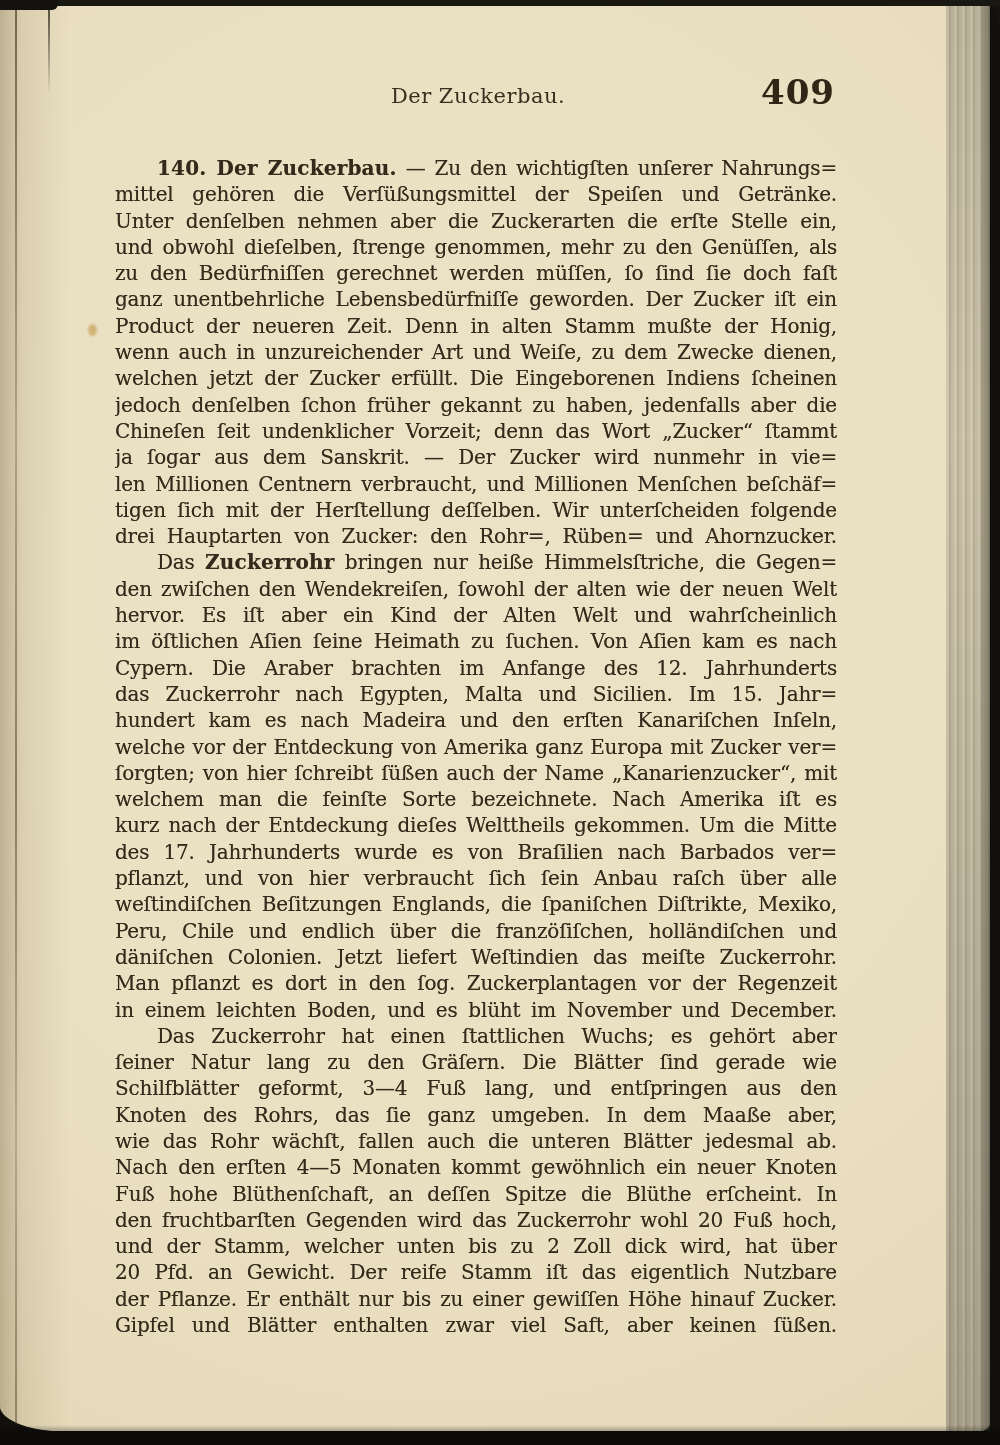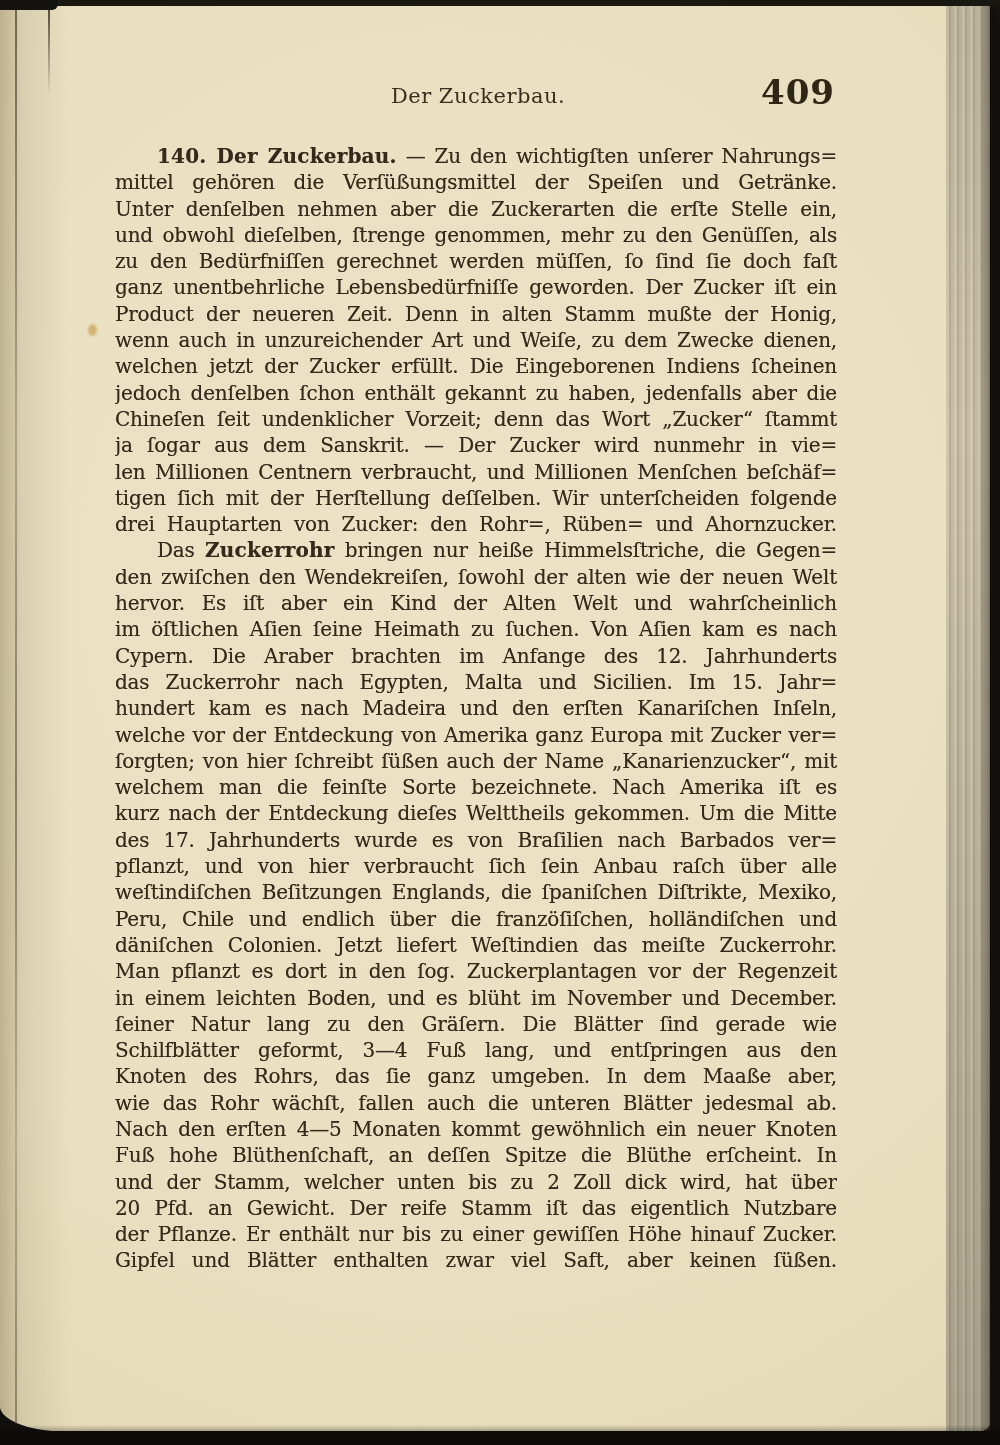--- a/index.html
+++ b/index.html
@@ -60,21 +60,21 @@
   #content{position:absolute;left:115px;top:76px;width:722px;color:#33291a;}
   #running-head{position:relative;height:30px;line-height:30px;}
   #running-title{
     position:absolute;left:4px;right:0;text-align:center;
     font-size:21px;letter-spacing:.5px;color:#3a2f1e;
   }
   #page-number{
     position:absolute;right:2px;top:-4px;font-size:34px;font-weight:bold;color:#2f2616;
     letter-spacing:1px;
   }
-  #body-text{margin-top:32px;}
+  #body-text{margin-top:44px;}
   .line{
     height:26.3px;line-height:26.3px;font-size:20px;letter-spacing:-.2px;
     text-align:justify;text-align-last:justify;overflow:hidden;white-space:nowrap;
     color:#34291a;
   }
   
   .line{white-space:normal;}
   .first{text-indent:42px;}
   .b{font-weight:bold;letter-spacing:.2px;}
   .line, .b{text-shadow:0 0 .5px rgba(52,41,26,.55);}
@@ -100,21 +100,21 @@
         <div>
           <div class="line first"><span class="b">140. Der Zuckerbau.</span><span> — Zu den wichtigſten unſerer Nahrungs=</span></div>
           <div class="line">mittel gehören die Verſüßungsmittel der Speiſen und Getränke.</div>
           <div class="line">Unter denſelben nehmen aber die Zuckerarten die erſte Stelle ein,</div>
           <div class="line">und obwohl dieſelben, ſtrenge genommen, mehr zu den Genüſſen, als</div>
           <div class="line">zu den Bedürfniſſen gerechnet werden müſſen, ſo ſind ſie doch faſt</div>
           <div class="line">ganz unentbehrliche Lebensbedürfniſſe geworden.  Der Zucker iſt ein</div>
           <div class="line">Product der neueren Zeit.  Denn in alten Stamm mußte der Honig,</div>
           <div class="line">wenn auch in unzureichender Art und Weiſe, zu dem Zwecke dienen,</div>
           <div class="line">welchen jetzt der Zucker erfüllt.  Die Eingeborenen Indiens ſcheinen</div>
-          <div class="line">jedoch denſelben ſchon enthält gekannt zu haben, jedenfalls aber die</div>
+          <div class="line">jedoch denſelben ſchon früher gekannt zu haben, jedenfalls aber die</div>
           <div class="line">Chineſen ſeit undenklicher Vorzeit; denn das Wort „Zucker“ ſtammt</div>
           <div class="line">ja ſogar aus dem Sanskrit. — Der Zucker wird nunmehr in vie=</div>
           <div class="line">len Millionen Centnern verbraucht, und Millionen Menſchen beſchäf=</div>
           <div class="line">tigen ſich mit der Herſtellung deſſelben.  Wir unterſcheiden folgende</div>
           <div class="line">drei Hauptarten von Zucker: den Rohr=, Rüben= und Ahornzucker.</div>
         </div>
 
         <div>
           <div class="line first"><span>Das </span><span class="b">Zuckerrohr</span><span> bringen nur heiße Himmelsſtriche, die Gegen=</span></div>
           <div class="line">den zwiſchen den Wendekreiſen, ſowohl der alten wie der neuen Welt</div>
@@ -130,26 +130,28 @@
           <div class="line">des 17. Jahrhunderts wurde es von Braſilien nach Barbados ver=</div>
           <div class="line">pflanzt, und von hier verbraucht ſich ſein Anbau raſch über alle</div>
           <div class="line">weſtindiſchen Beſitzungen Englands, die ſpaniſchen Diſtrikte, Mexiko,</div>
           <div class="line">Peru, Chile und endlich über die franzöſiſchen, holländiſchen und</div>
           <div class="line">däniſchen Colonien.  Jetzt liefert Weſtindien das meiſte Zuckerrohr.</div>
           <div class="line">Man pflanzt es dort in den ſog. Zuckerplantagen vor der Regenzeit</div>
           <div class="line">in einem leichten Boden, und es blüht im November und December.</div>
         </div>
 
         <div>
+          <div class="line first">Das Zuckerrohr hat einen ſtattlichen Wuchs; es gehört aber</div>
           <div class="line">ſeiner Natur lang zu den Gräſern.  Die Blätter ſind gerade wie</div>
           <div class="line">Schilfblätter geformt, 3—4 Fuß lang, und entſpringen aus den</div>
           <div class="line">Knoten des Rohrs, das ſie ganz umgeben.  In dem Maaße aber,</div>
           <div class="line">wie das Rohr wächſt, fallen auch die unteren Blätter jedesmal ab.</div>
           <div class="line">Nach den erſten 4—5 Monaten kommt gewöhnlich ein neuer Knoten</div>
           <div class="line">Fuß hohe Blüthenſchaft, an deſſen Spitze die Blüthe erſcheint.  In</div>
+          <div class="line">den fruchtbarſten Gegenden wird das Zuckerrohr wohl 20 Fuß hoch,</div>
           <div class="line">und der Stamm, welcher unten bis zu 2 Zoll dick wird, hat über</div>
           <div class="line">20 Pfd. an Gewicht.  Der reife Stamm iſt das eigentlich Nutzbare</div>
           <div class="line">der Pflanze. Er enthält nur bis zu einer gewiſſen Höhe hinauf Zucker.</div>
           <div class="line">Gipfel und Blätter enthalten zwar viel Saft, aber keinen ſüßen.</div>
         </div>
       </div>
     </div>
   </div>
 
   <div id="fore-edge">

